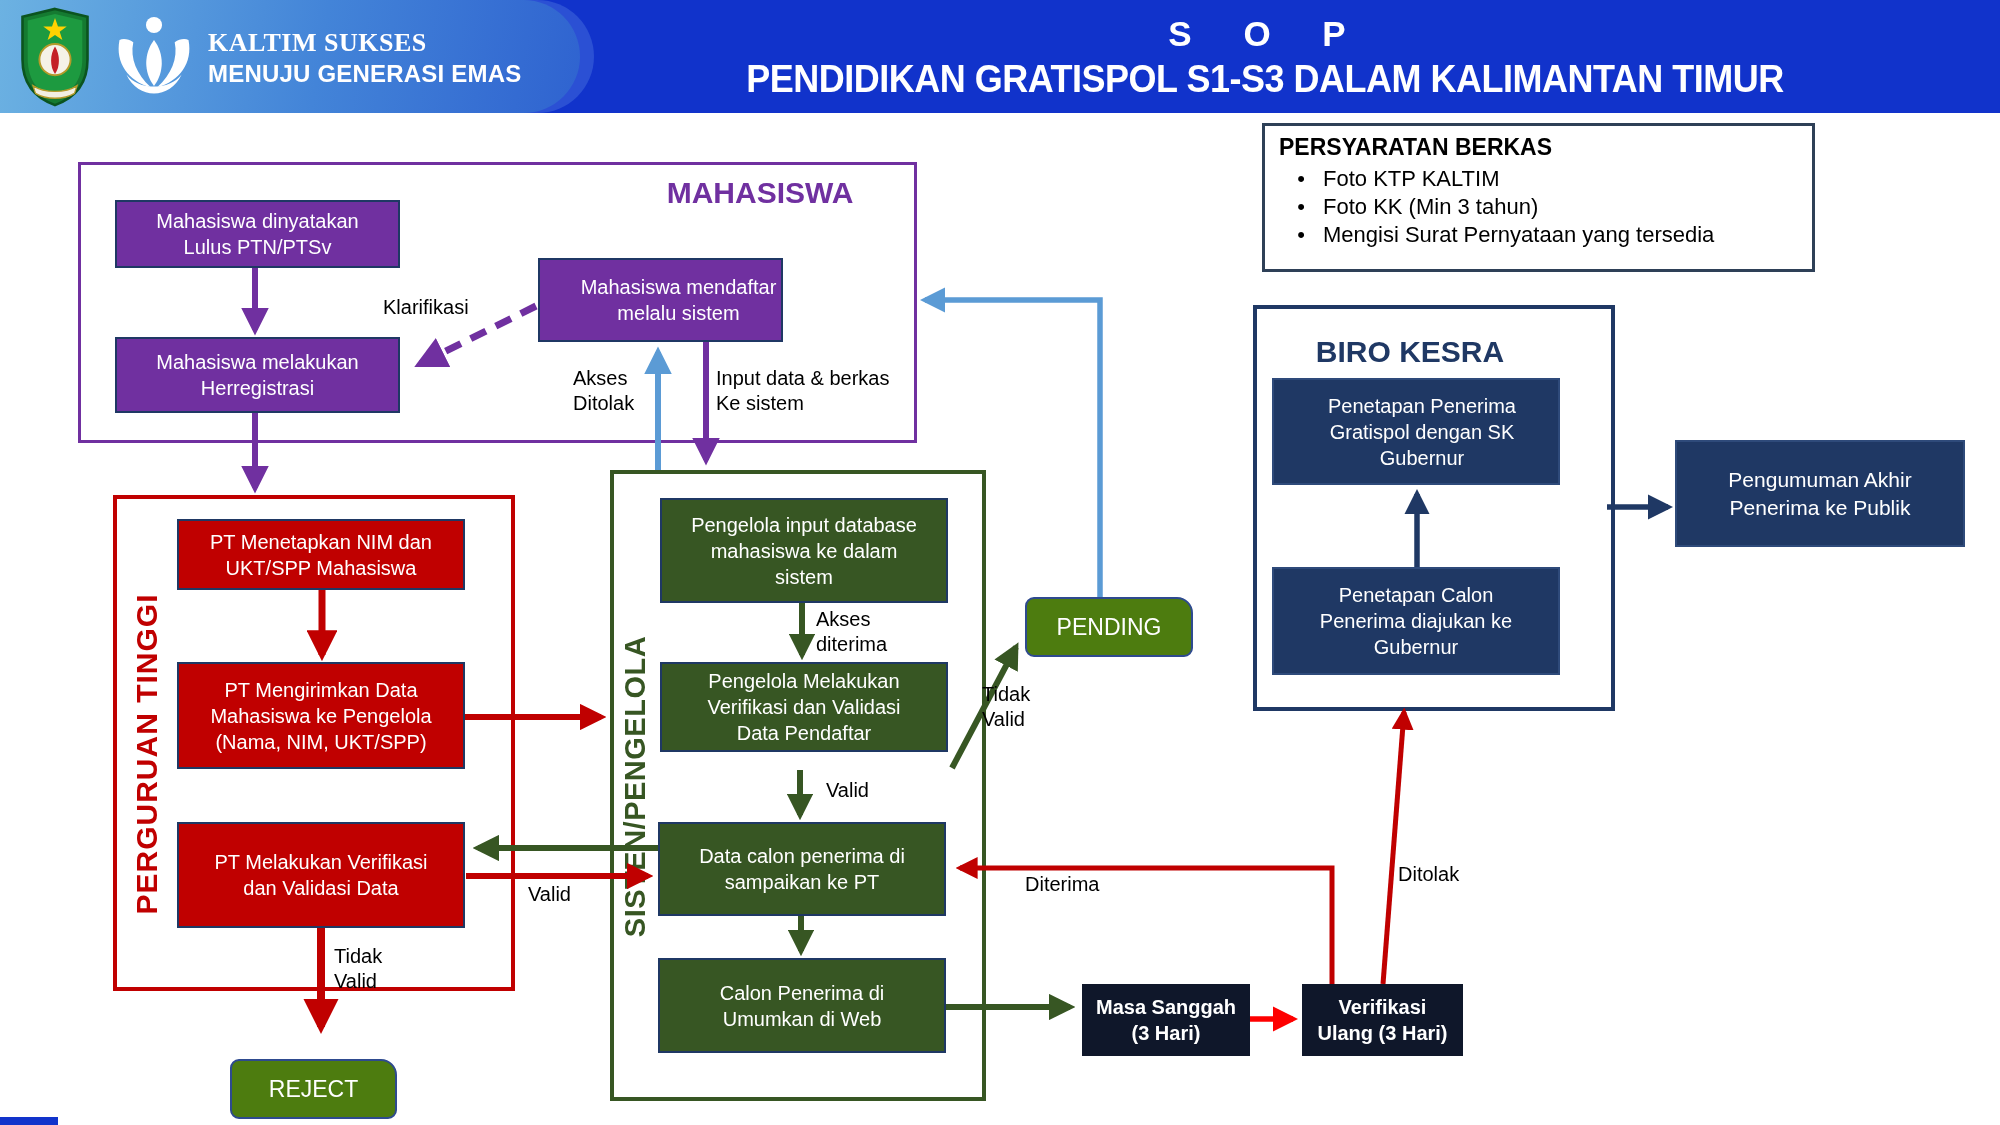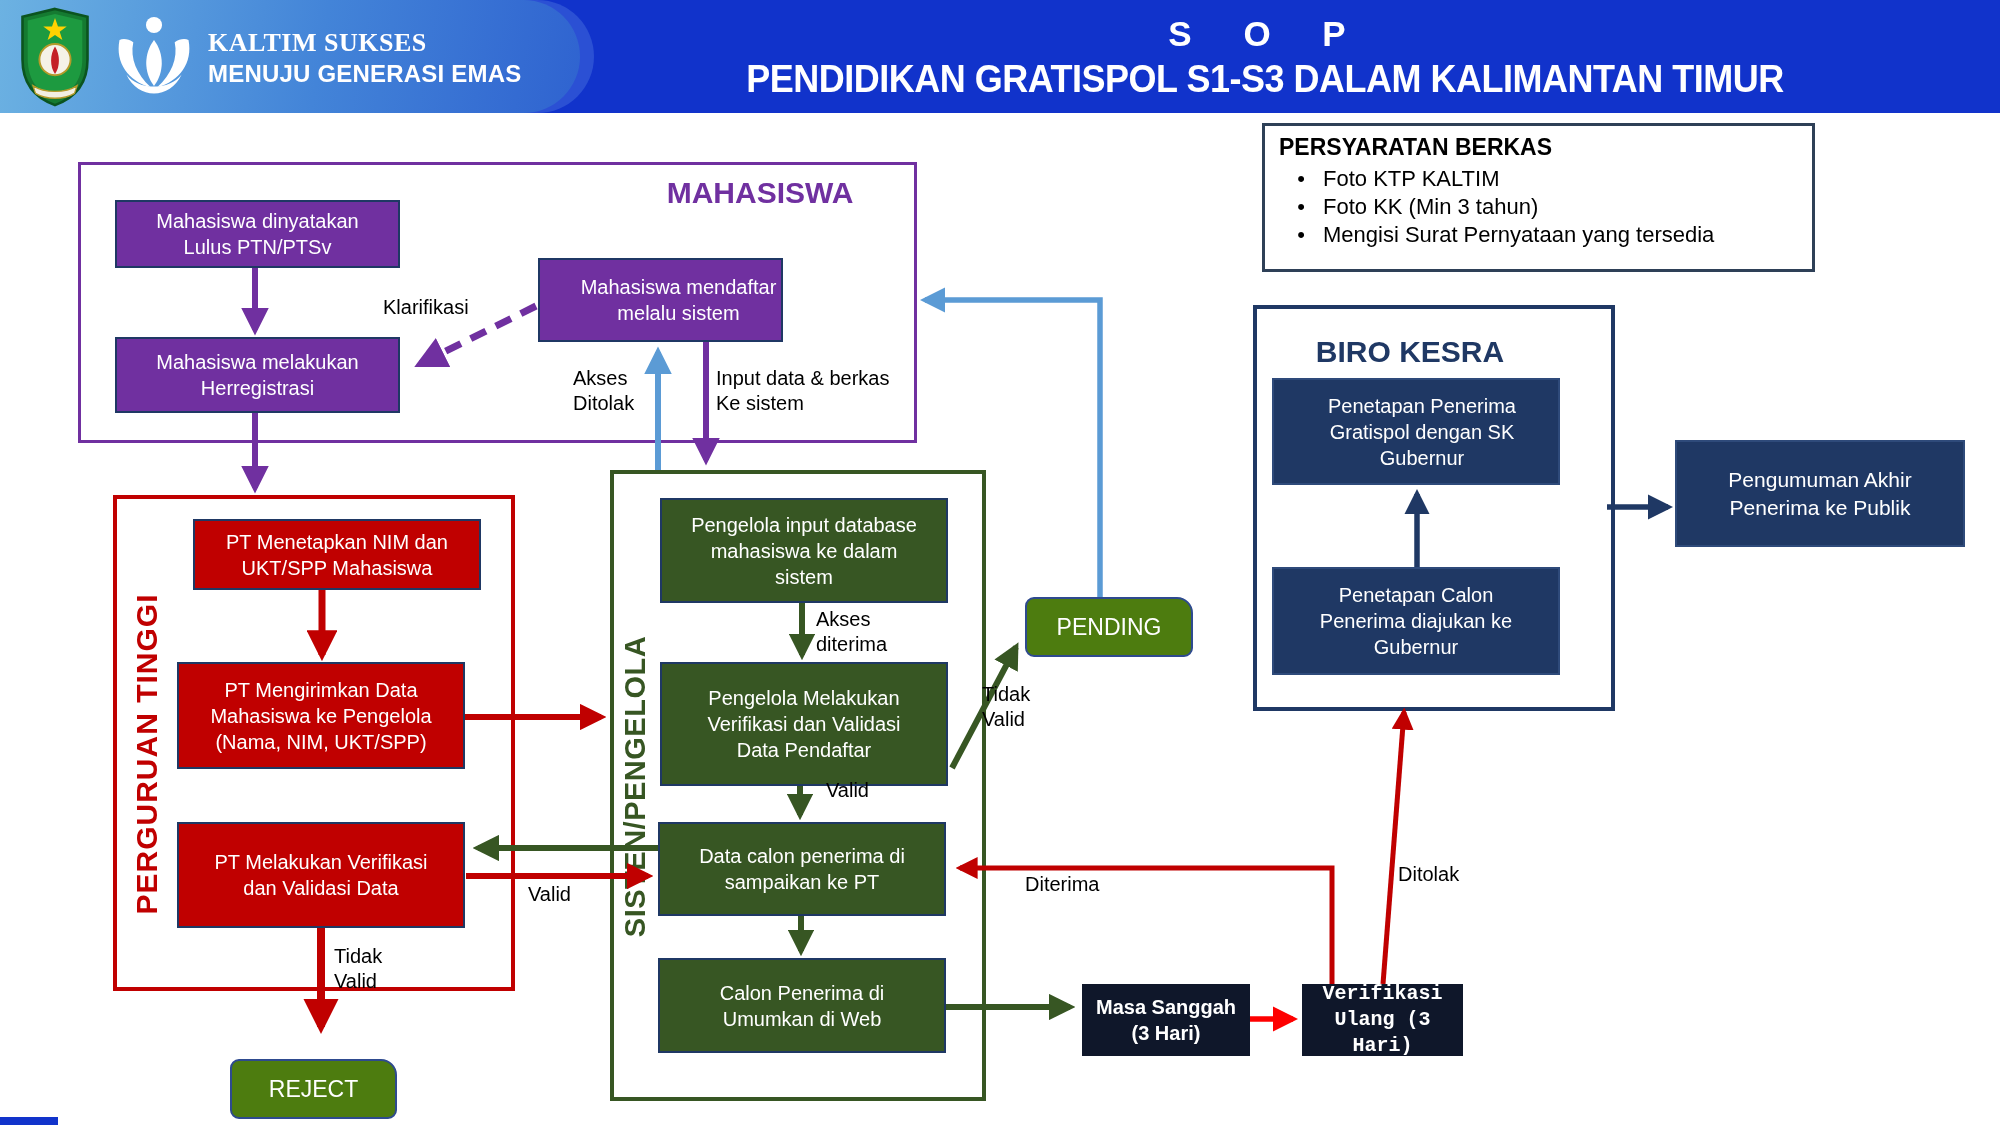--- a/index.html
+++ b/index.html
@@ -170,32 +170,32 @@
     <path d="M1607,507 H1668" stroke="#1f3864" stroke-width="5.5" fill="none" marker-end="url(#m-navy)"></path>
   </svg>
 
   <div class="fbox purple" style="left:115px;top:200px;width:285px;height:68px;">Mahasiswa dinyatakan
 Lulus PTN/PTSv</div>
   <div class="fbox purple" style="left:115px;top:337px;width:285px;height:76px;">Mahasiswa melakukan
 Herregistrasi</div>
   <div class="fbox purple" style="left:538px;top:258px;width:245px;height:84px;padding-left:36px;">Mahasiswa mendaftar
 melalu sistem</div>
 
-  <div class="fbox redbox" style="left:193px;top:519px;width:288px;height:71px;">PT Menetapkan NIM dan
+  <div class="fbox redbox" style="left:177px;top:519px;width:288px;height:71px;">PT Menetapkan NIM dan
 UKT/SPP Mahasiswa</div>
   <div class="fbox redbox" style="left:177px;top:662px;width:288px;height:107px;">PT Mengirimkan Data
 Mahasiswa ke Pengelola
 (Nama, NIM, UKT/SPP)</div>
   <div class="fbox redbox" style="left:177px;top:822px;width:288px;height:106px;">PT Melakukan Verifikasi
 dan Validasi Data</div>
 
   <div class="fbox greenbox" style="left:660px;top:498px;width:288px;height:105px;">Pengelola input database
 mahasiswa ke dalam
 sistem</div>
-  <div class="fbox greenbox" style="left:660px;top:662px;width:288px;height:124px;">Pengelola Melakukan
+  <div class="fbox greenbox" style="left:660px;top:662px;width:288px;height:90px;">Pengelola Melakukan
 Verifikasi dan Validasi
 Data Pendaftar</div>
   <div class="fbox greenbox" style="left:658px;top:822px;width:288px;height:94px;">Data calon penerima di
 sampaikan ke PT</div>
   <div class="fbox greenbox" style="left:658px;top:958px;width:288px;height:95px;">Calon Penerima di
 Umumkan di Web</div>
 
   <div class="fbox navybox" style="left:1272px;top:378px;width:288px;height:107px;padding-left:12px;">Penetapan Penerima
 Gratispol dengan SK
 Gubernur</div>
@@ -203,21 +203,21 @@
 Penerima diajukan ke
 Gubernur</div>
   <div class="fbox navybox" style="left:1675px;top:440px;width:290px;height:107px;font-size:21px;">Pengumuman Akhir
 Penerima ke Publik</div>
 
   <div class="statusbox" style="left:1025px;top:597px;width:168px;height:60px;">PENDING</div>
   <div class="statusbox" style="left:230px;top:1035px;width:167px;height:60px;margin-top:24px;">REJECT</div>
 
   <div class="fbox hotbox" style="left:1082px;top:984px;width:168px;height:72px;">Masa Sanggah
 (3 Hari)</div>
-  <div class="fbox hotbox" style="left:1302px;top:984px;width:161px;height:72px;font-family:Liberation Mono, monospace;">Verifikasi
+  <div class="fbox hotbox" style="left:1302px;top:984px;width:161px;height:72px;">Verifikasi
 Ulang (3 Hari)</div>
 
   <div class="lbl" style="left:383px;top:295px;">Klarifikasi</div>
   <div class="lbl" style="left:573px;top:366px;">Akses
 Ditolak</div>
   <div class="lbl" style="left:716px;top:366px;">Input data &amp; berkas
 Ke sistem</div>
   <div class="lbl" style="left:816px;top:607px;">Akses
 diterima</div>
   <div class="lbl" style="left:826px;top:778px;">Valid</div>

